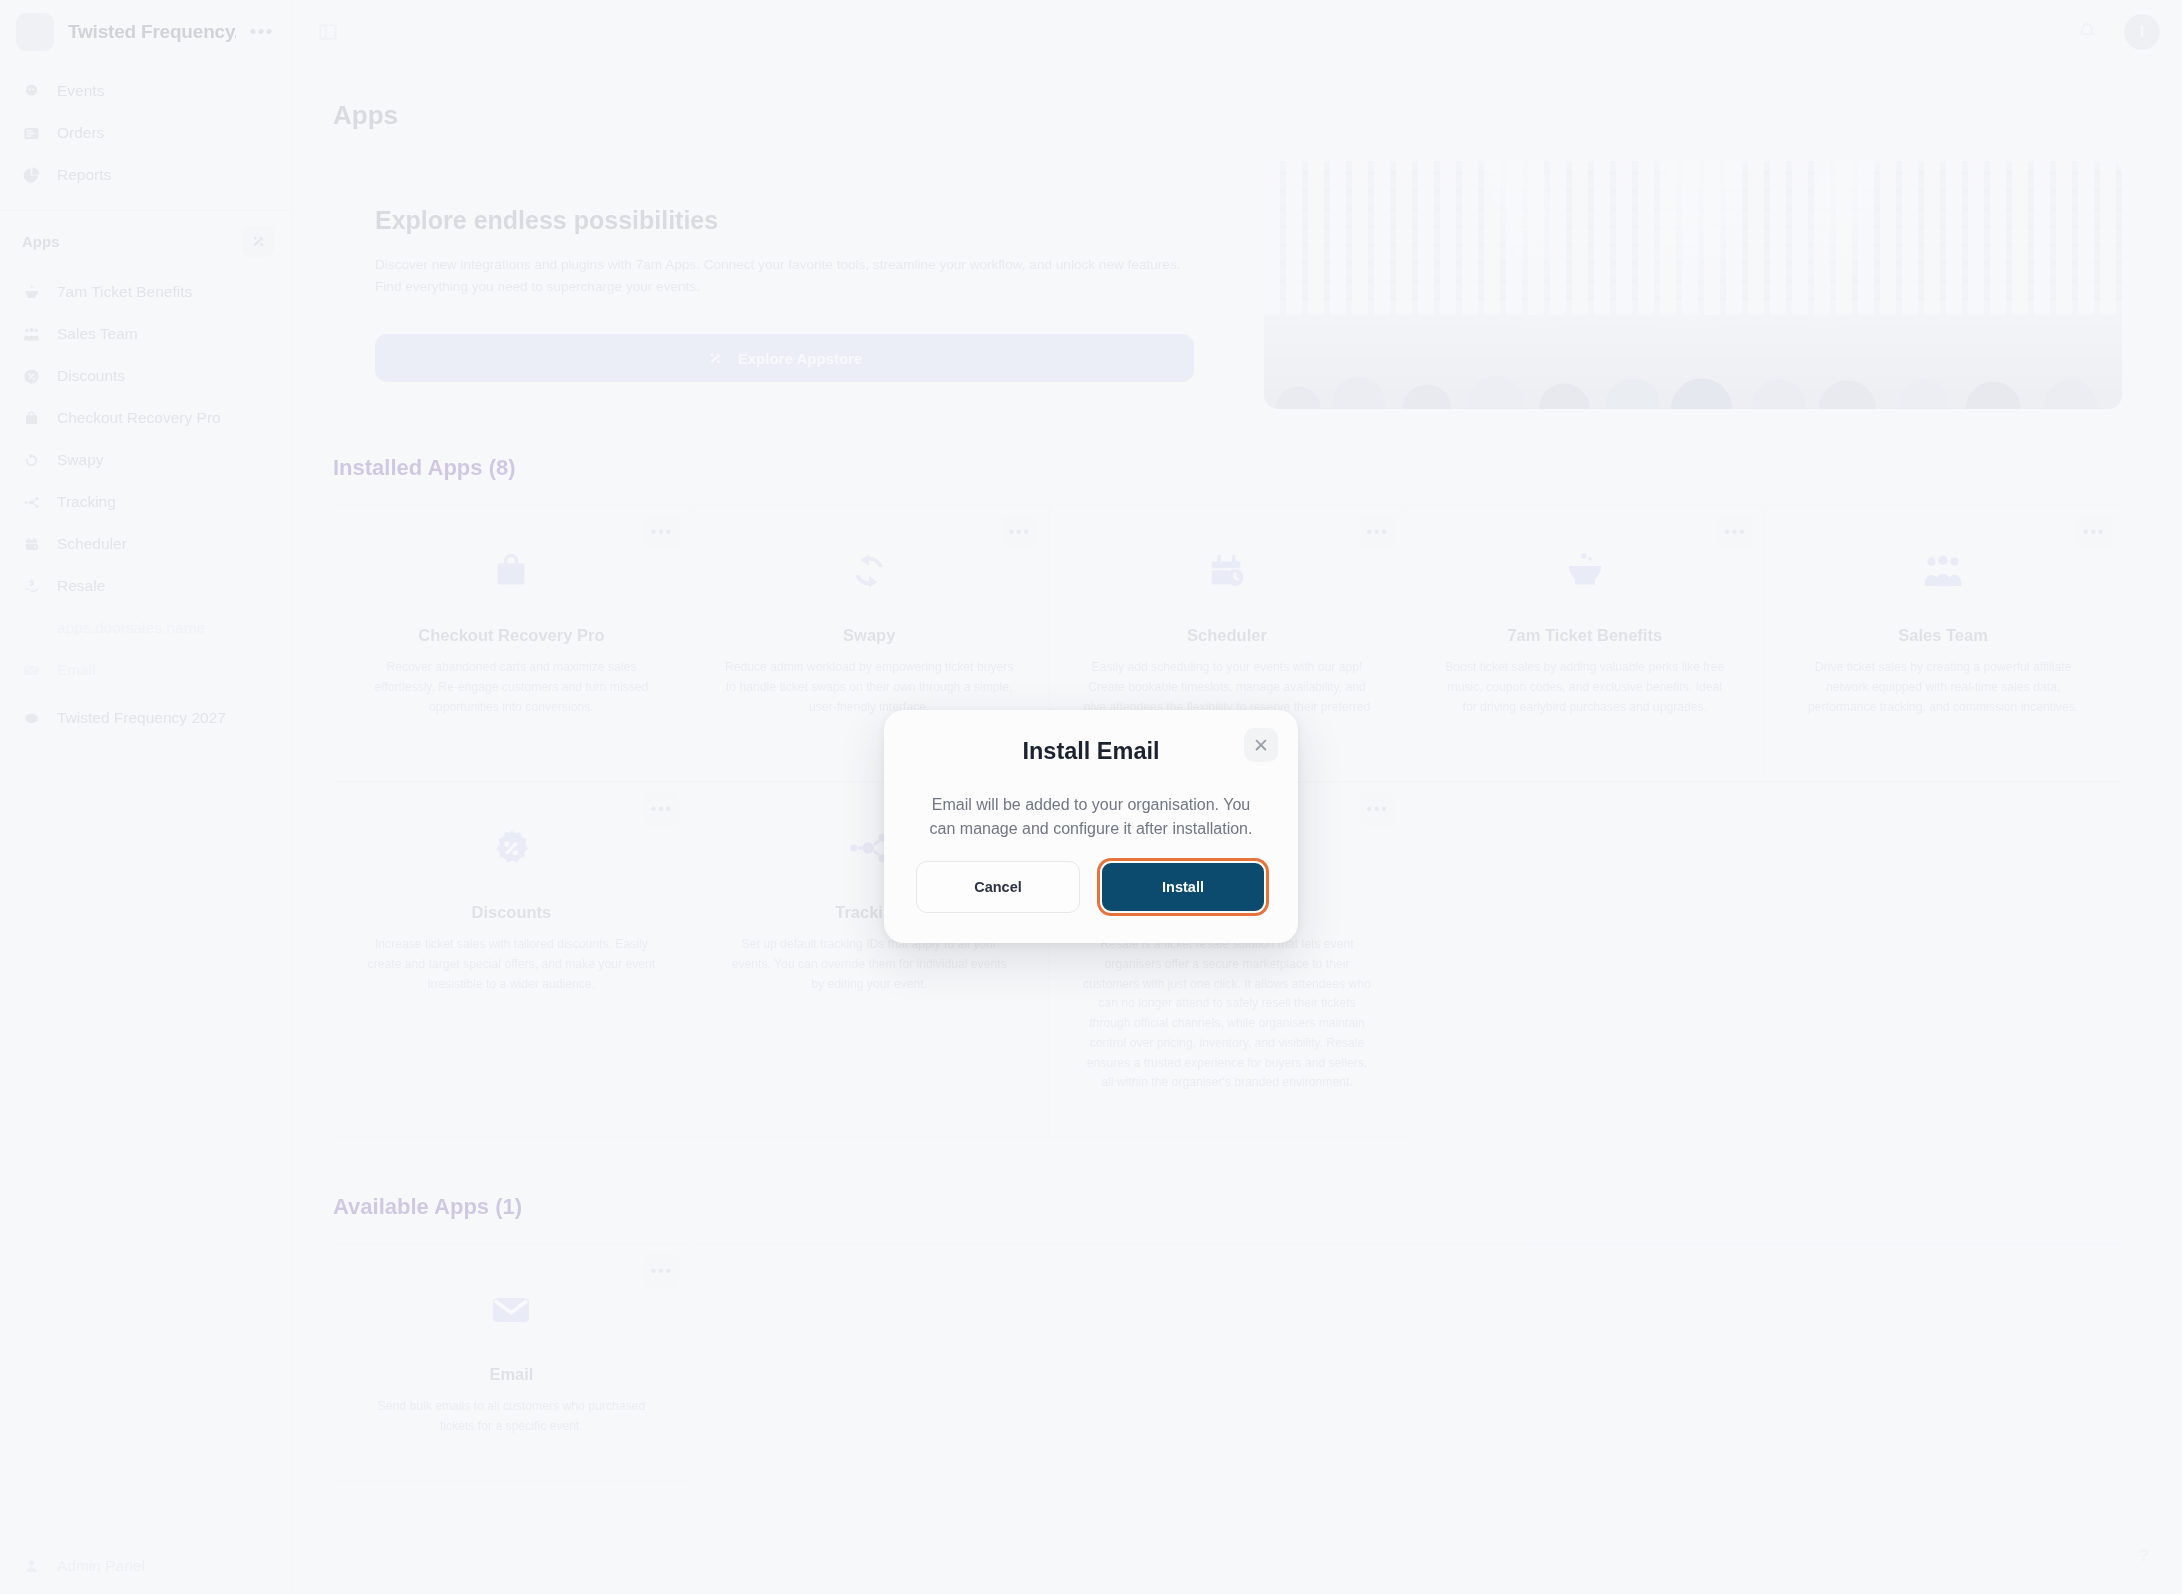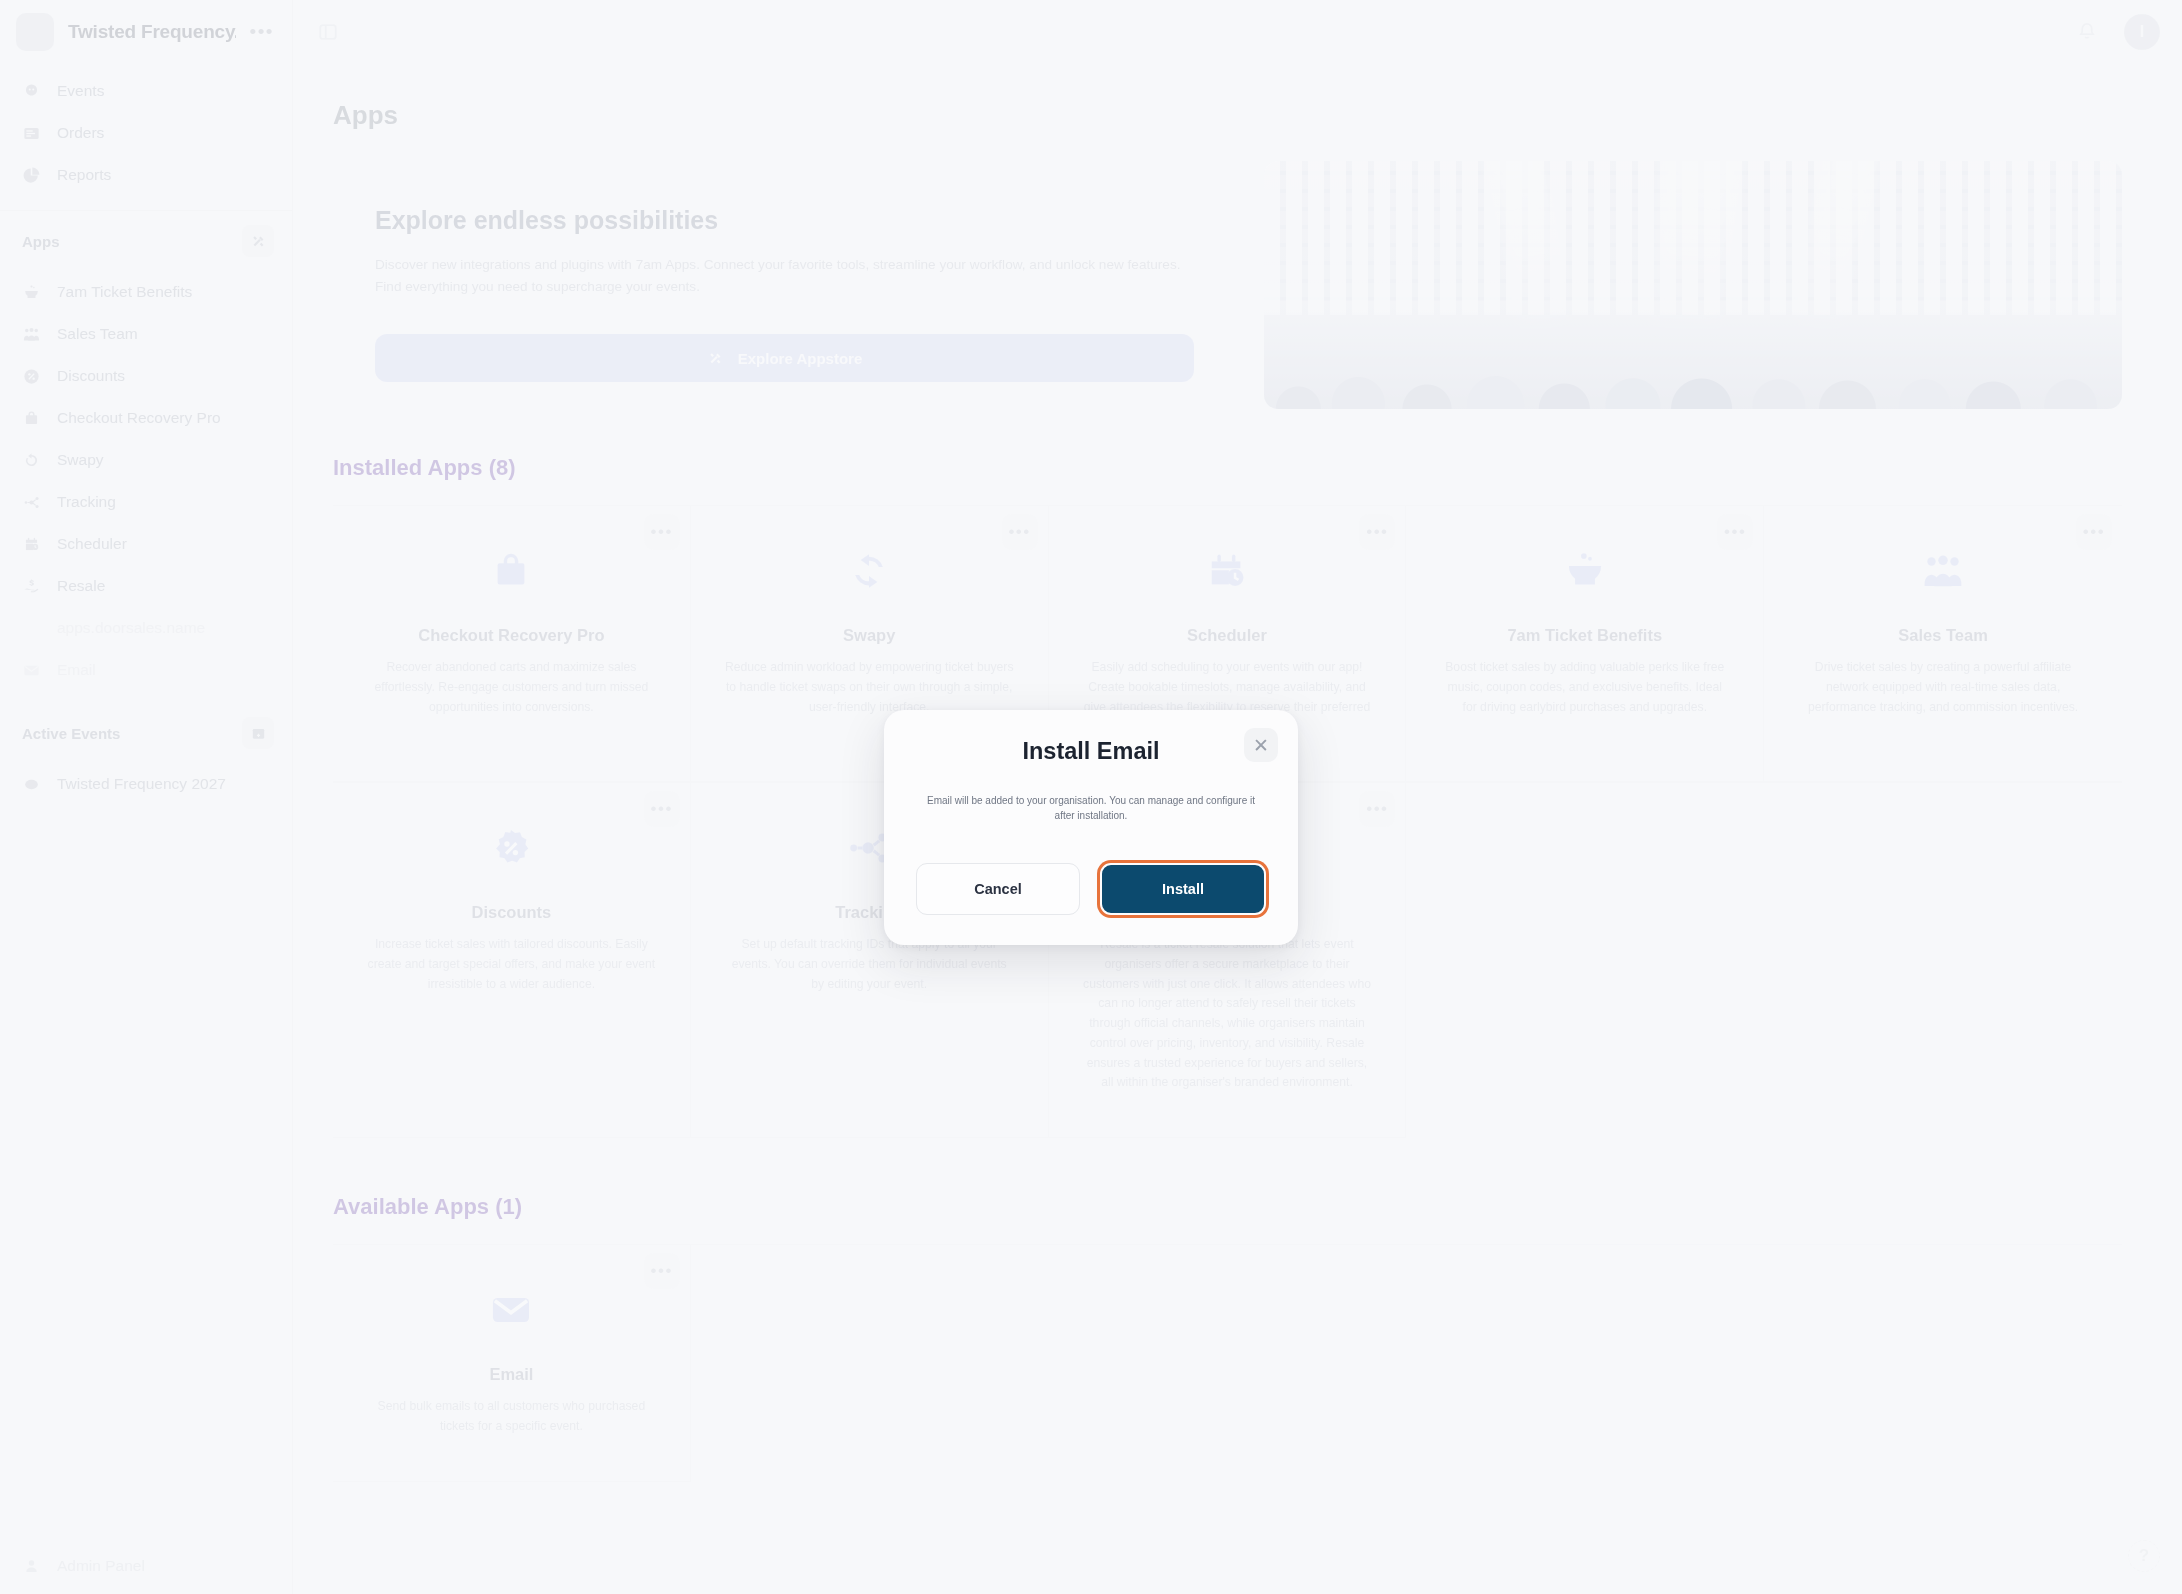--- a/index.html
+++ b/index.html
@@ -180,21 +180,21 @@
     background: #fcfcfd; border-radius: 20px; padding: 28px 32px 30px;
     box-shadow: 0 16px 48px rgba(30,36,50,.12), 0 2px 10px rgba(30,36,50,.06);
   }
   .modal-close {
     position: absolute; right: 20px; top: 18px; width: 34px; height: 34px;
     border-radius: 10px; background: #f2f3f5; color: #9ba1ac;
     display: flex; align-items: center; justify-content: center; cursor: pointer;
     font-size: 19px; line-height: 1;
   }
   .modal-title { font-size: 23.5px; font-weight: 700; color: #1c2330; text-align: center; margin-bottom: 28px; }
-  .modal-body { font-size: 10px; line-height: 1.5; color: #6f7684; text-align: center; margin-bottom: 40px; padding: 0 2px; }
+  .modal-body { font-size: 16px; line-height: 1.5; color: #6f7684; text-align: center; margin-bottom: 20px; padding: 0 2px; }
   .modal-actions { display: flex; gap: 20px; }
   .btn {
     flex: 1; height: 52px; border-radius: 11px; font-size: 14.5px; font-weight: 700;
     display: flex; align-items: center; justify-content: center; cursor: pointer;
   }
   .btn-cancel { background: #fdfdfe; border: 1px solid #e6e8ec; color: #2b3242; }
   .btn-install {
     background: #0c4a6e; color: #ffffff; border: 2px solid #fdfdfe;
     box-shadow: 0 0 0 3px #e7733c;
   }
@@ -347,30 +347,20 @@
           <span class="ico">
               <svg viewBox="0 0 24 24">
                 <rect x="3" y="6" width="18" height="12" rx="2"></rect>
                 <path d="M3.8 7l8.2 6 8.2-6" stroke="#f7f8fa" stroke-width="1.6" fill="none"></path>
               </svg>
             </span>
           <span>Email</span>
         </div>
       </div>
 
-      <div class="sec-head" style="margin-top:18px">
-        <span class="t">Active Events</span>
-        <span class="b">
-            <svg viewBox="0 0 24 24">
-              <rect x="4" y="5.5" width="16" height="14" rx="2.2"></rect>
-              <rect x="4" y="5.5" width="16" height="4" rx="2"></rect>
-              <path d="M12 12.4v4.4M9.8 14.6h4.4" stroke="#f0f1f4" stroke-width="1.7" fill="none"></path>
-            </svg>
-          </span>
-      </div>
 
       <div class="nav">
         <div class="nav-item">
           <span class="ico">
               <svg viewBox="0 0 24 24">
                 <ellipse cx="12" cy="12" rx="8" ry="6"></ellipse>
               </svg>
             </span>
           <span>Twisted Frequency 2027</span>
         </div>

